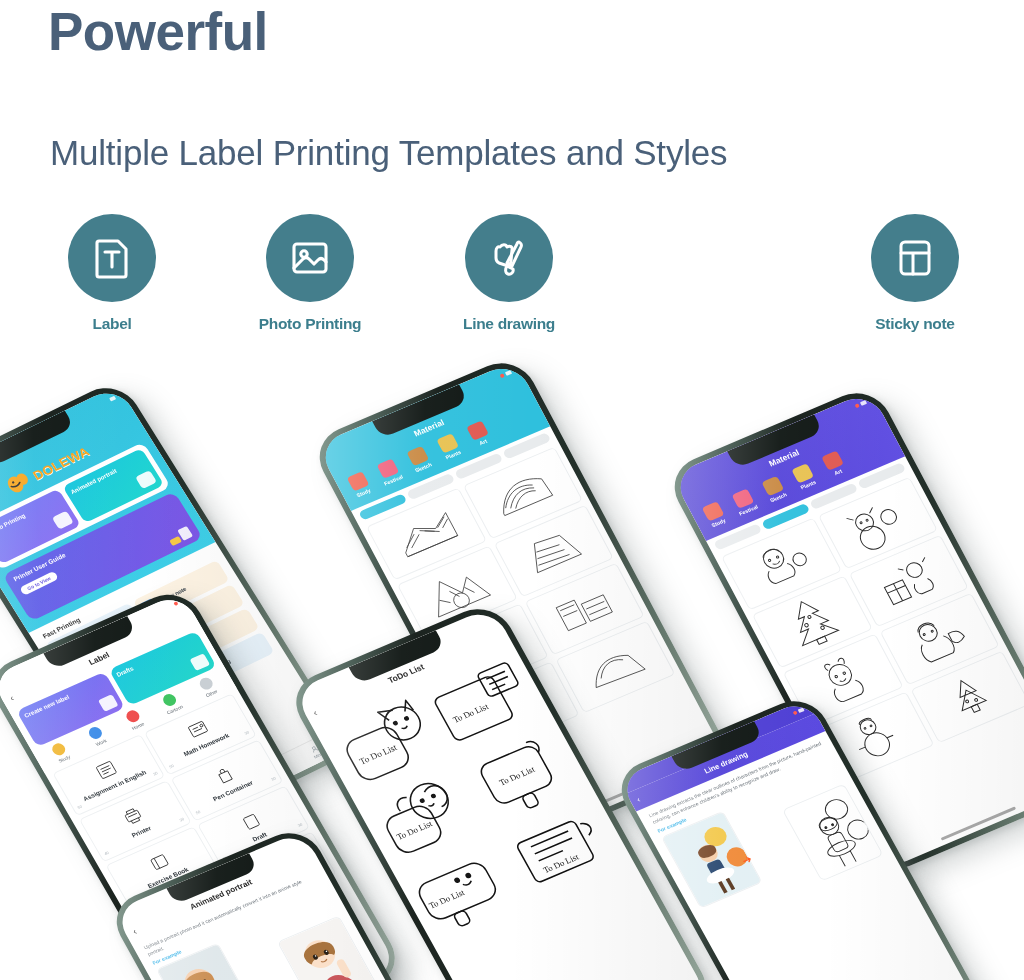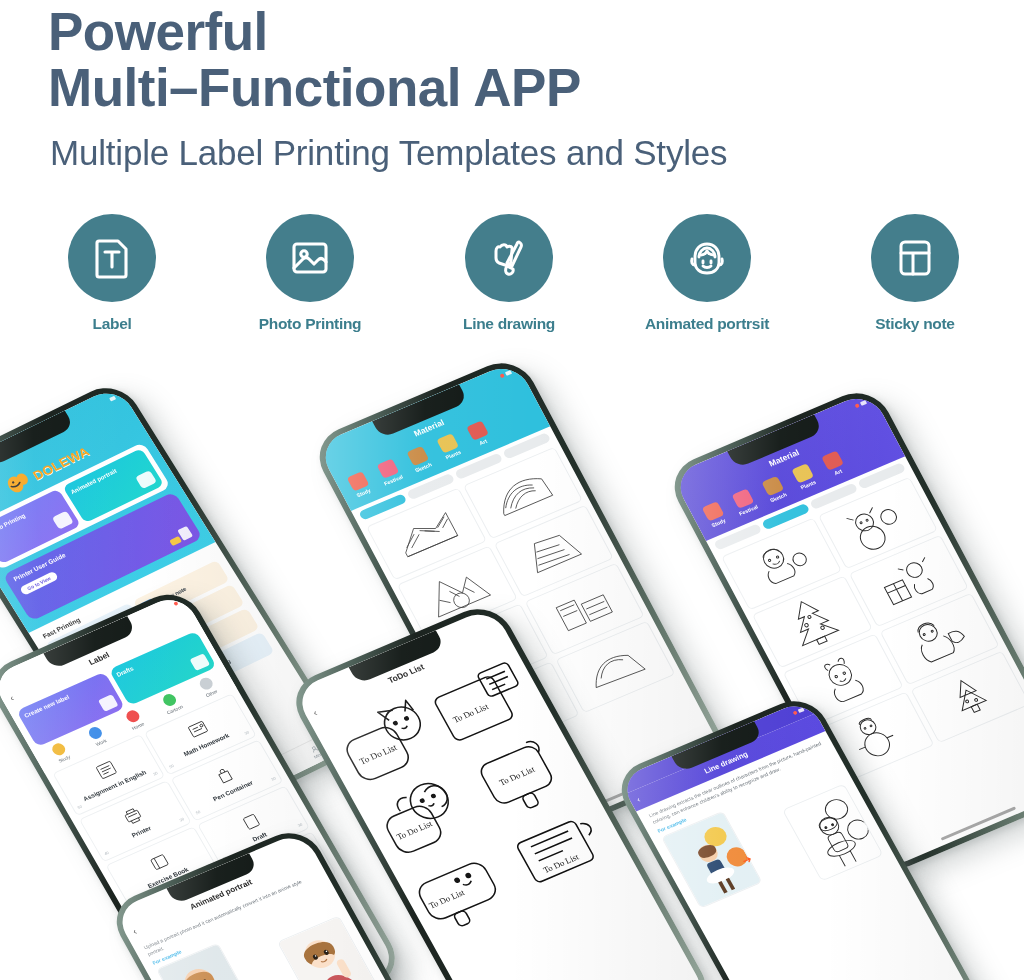--- a/index.html
+++ b/index.html
@@ -181,21 +181,20 @@
   .pv { position:absolute; inset:0; border-radius:28px; pointer-events:none;
         background: linear-gradient(118deg, rgba(255,255,255,.30) 0%, rgba(255,255,255,.04) 26%, rgba(255,255,255,0) 52%, rgba(0,0,0,.05) 100%); z-index: 20; }
 </style>
 </head>
 <body>
 
 <div id="stage">
 
   <div class="headline">
     <span class="l1">Powerful</span>
-    <span class="l2">Multi–Functional APP</span>
   </div>
   <div class="subhead">Multiple Label Printing Templates and Styles</div>
 
   <div class="features">
 
     <div class="feature" style="left:17px">
       <div class="circle">
         <svg width="46" height="46" viewBox="0 0 46 46" fill="none" stroke="#fff" stroke-width="3.1" stroke-linejoin="round" stroke-linecap="round">
           <path d="M10 6 h19 l8 8 v26 a2 2 0 0 1 -2 2 h-25 a2 2 0 0 1 -2 -2 v-32 a2 2 0 0 1 2 -2 z"></path>
           <path d="M16 17 h14 M23 17 v15"></path>
@@ -219,33 +218,20 @@
       <div class="circle">
         <svg width="46" height="46" viewBox="0 0 46 46" fill="none" stroke="#fff" stroke-width="3.0" stroke-linejoin="round" stroke-linecap="round">
           <path d="M10 16 c0-3 2-5 4-4 2-3 6-3 7 0 3-2 6 0 5 3 l-1 11 c0 3-3 5-6 4 l-6-2 c-2-1-3-3-3-5 z"></path>
           <path d="M33 7 c2 1 3 3 2 5 l-9 19 -5-3 10-19 c0-1 1-2 2-2 z"></path>
           <path d="M21 31 c-2 3-2 7 1 8 3 1 6-2 5-5 z"></path>
         </svg>
       </div>
       <div class="feat-label">Line drawing</div>
     </div>
 
-    <div class="feature" style="left:612px">
-      <div class="circle">
-        <svg width="46" height="46" viewBox="0 0 46 46" fill="none" stroke="#fff" stroke-width="2.9" stroke-linejoin="round" stroke-linecap="round">
-          <path d="M11 22 c0-8 5-13 12-13 s12 5 12 13 v5 c0 7-5 11-12 11 s-12-4-12-11 z"></path>
-          <path d="M15 22 c0-5 4-9 8-9 s8 4 8 9"></path>
-          <path d="M17 20 c3 0 5-2 6-4 1 2 4 4 7 4"></path>
-          <path d="M8 24 c-1 3 0 6 3 6 M38 24 c1 3 0 6-3 6"></path>
-          <path d="M19 26 v2 M27 26 v2"></path>
-          <path d="M19 31 c2 2 6 2 8 0"></path>
-        </svg>
-      </div>
-      <div class="feat-label">Animated portrsit</div>
-    </div>
 
     <div class="feature" style="left:820px">
       <div class="circle">
         <svg width="46" height="46" viewBox="0 0 46 46" fill="none" stroke="#fff" stroke-width="3.0" stroke-linejoin="round" stroke-linecap="round">
           <rect x="9" y="7" width="28" height="32" rx="4"></rect>
           <path d="M9 18 h28 M21 18 v21"></path>
         </svg>
       </div>
       <div class="feat-label">Sticky note</div>
     </div>

